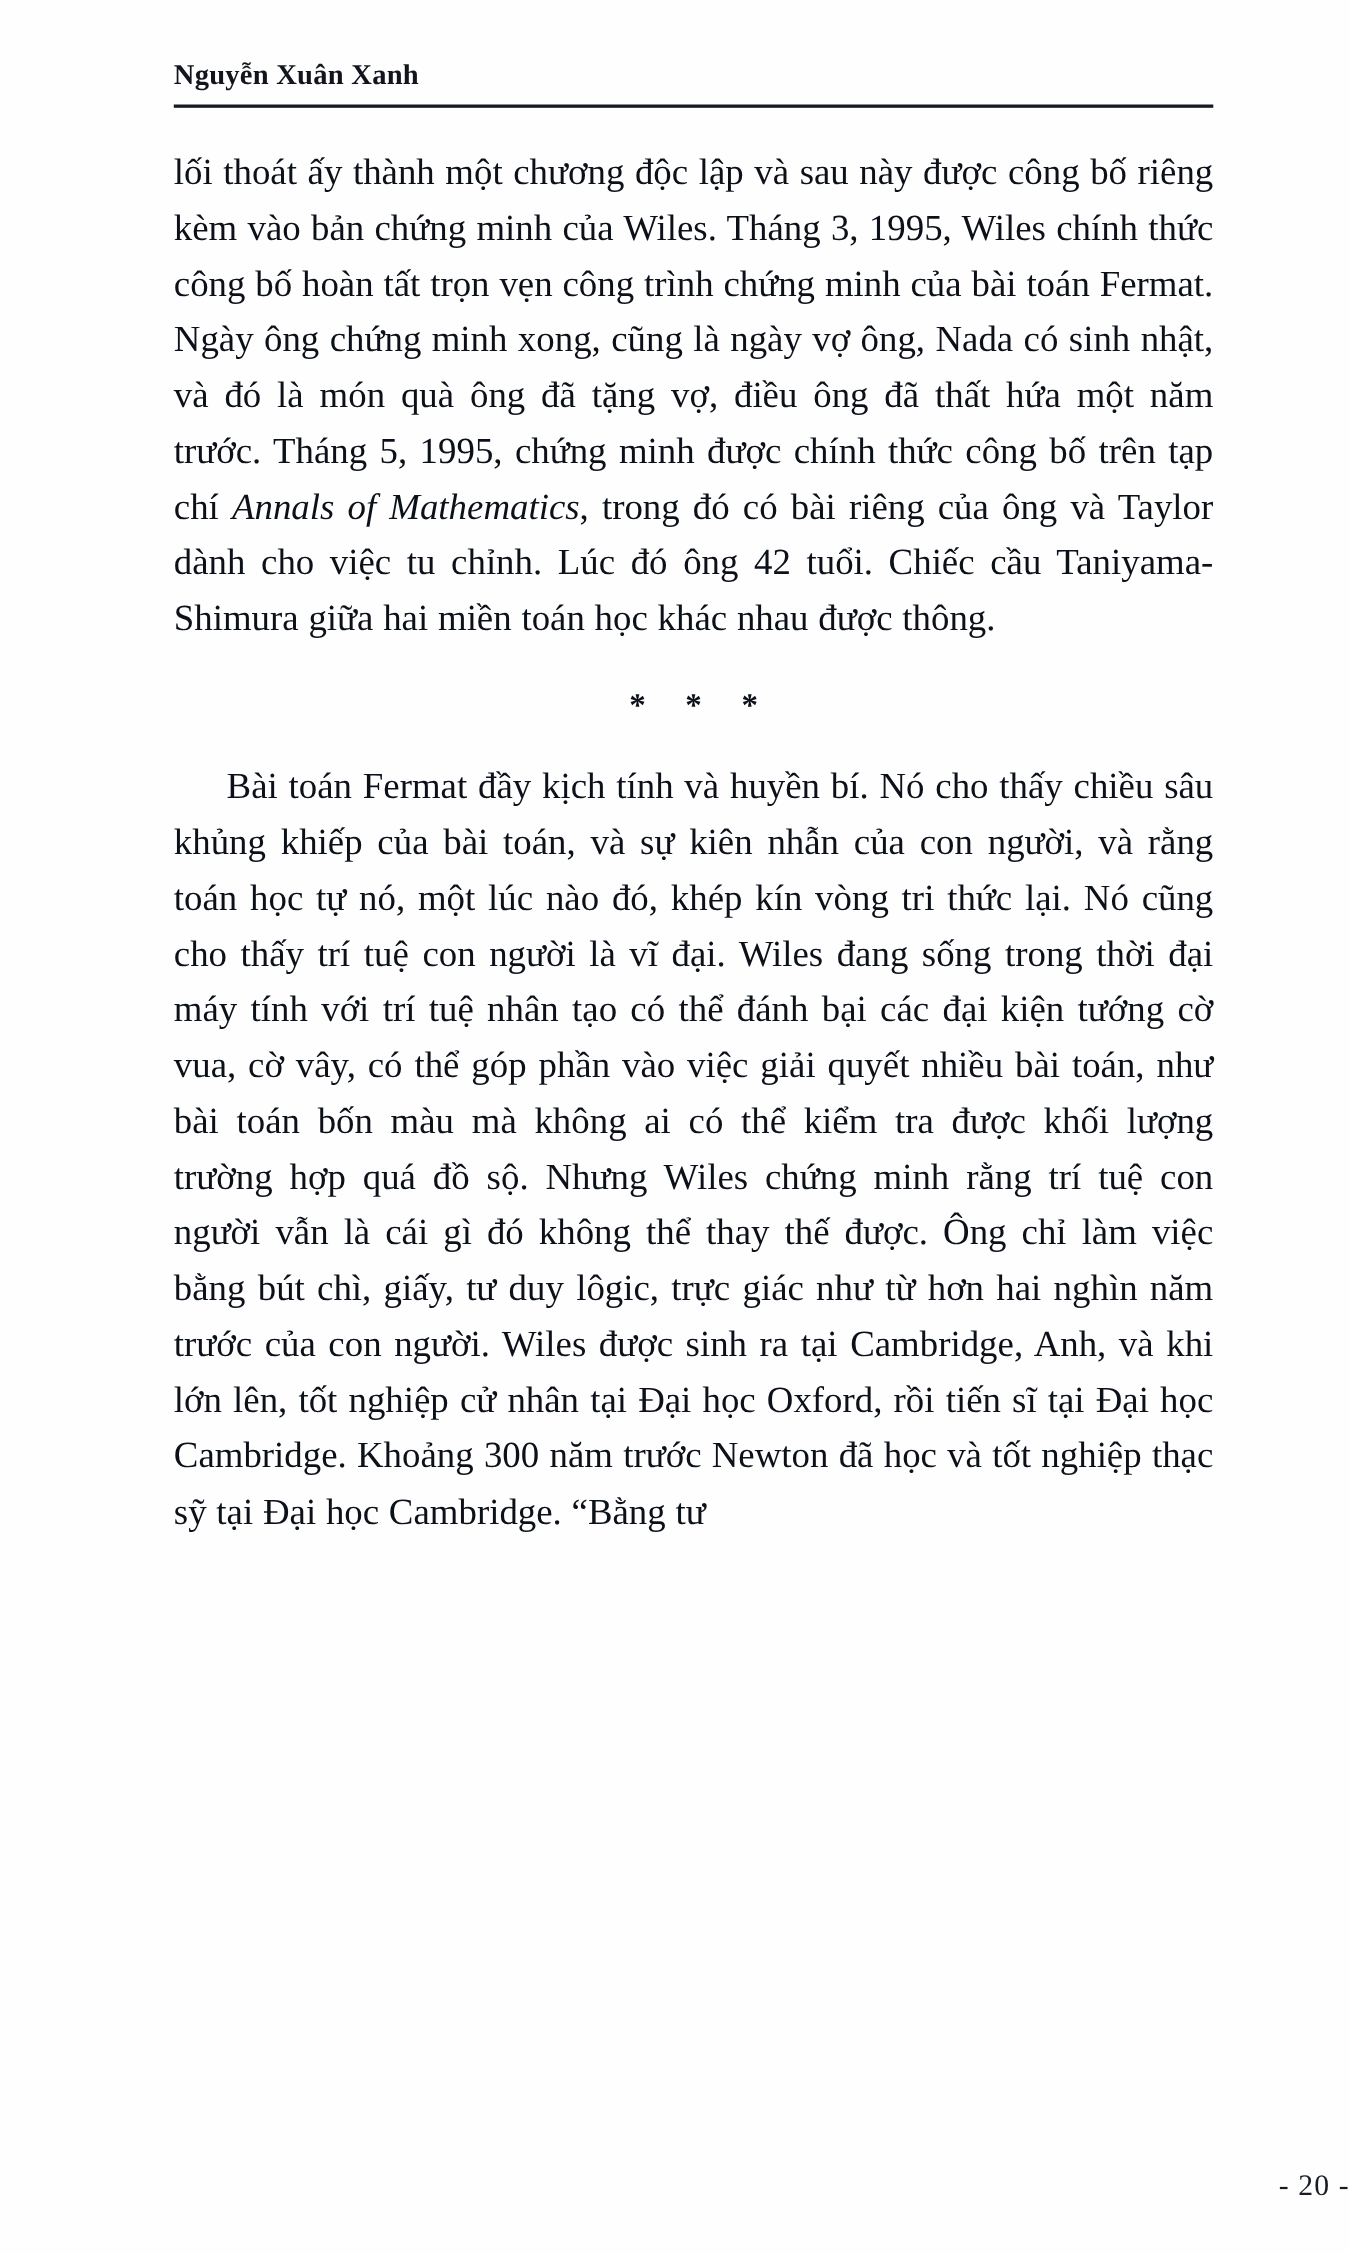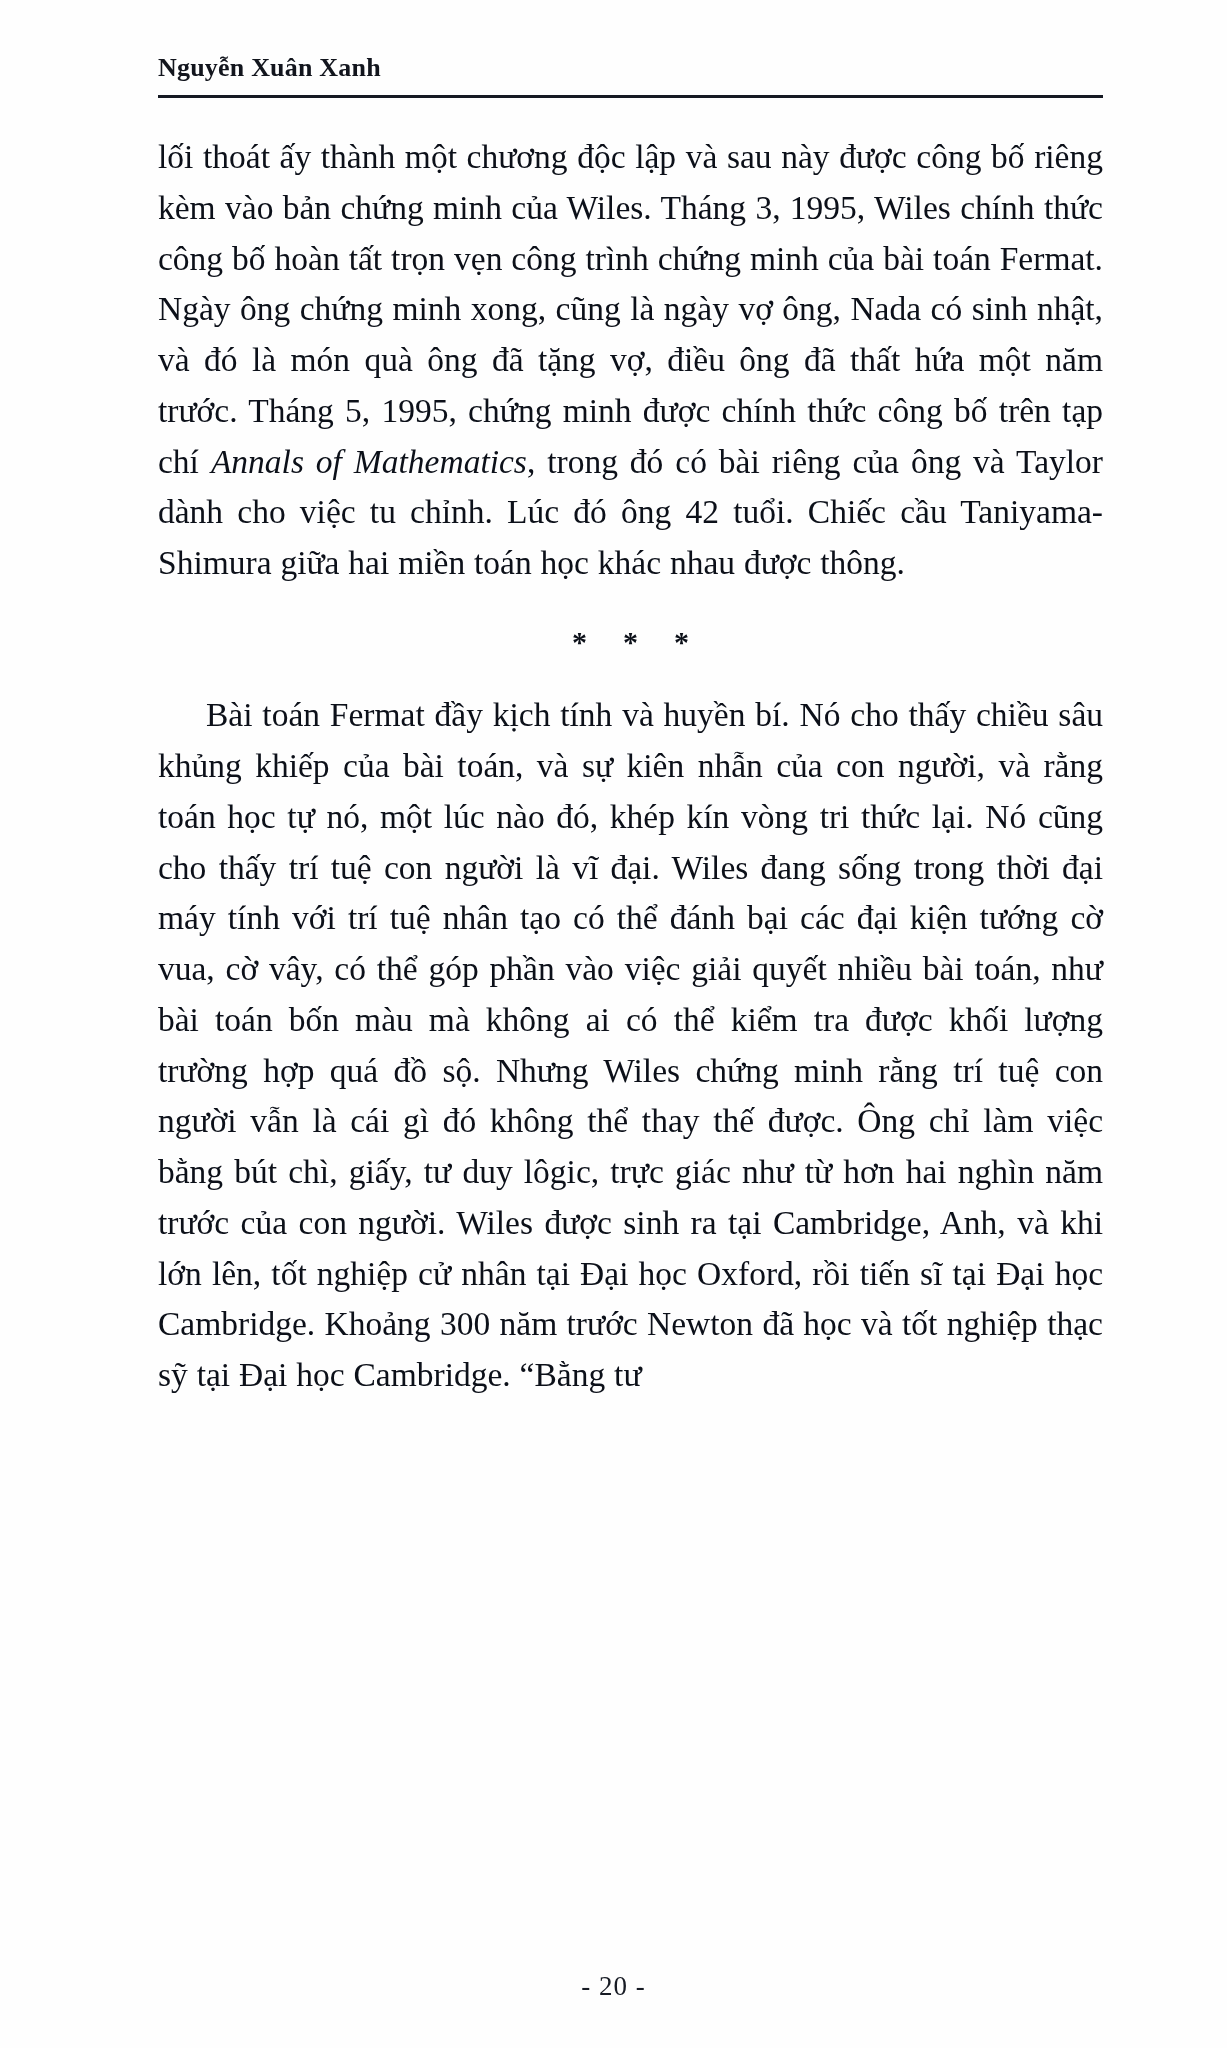--- a/index.html
+++ b/index.html
@@ -63,21 +63,21 @@
     font-weight: 700;
     margin: 30px 0 26px 0;
     color: #0c1019;
     padding-left: 14px;
   }
   .folio {
     position: absolute;
     left: 0;
     right: 0;
     bottom: 46px;
-    text-align: center;
+    text-align: right;
     font-size: 27px;
     color: #171b24;
     font-weight: 500;
     letter-spacing: 1px;
   }
 </style>
 </head>
 <body>
 
 <div class="page">

